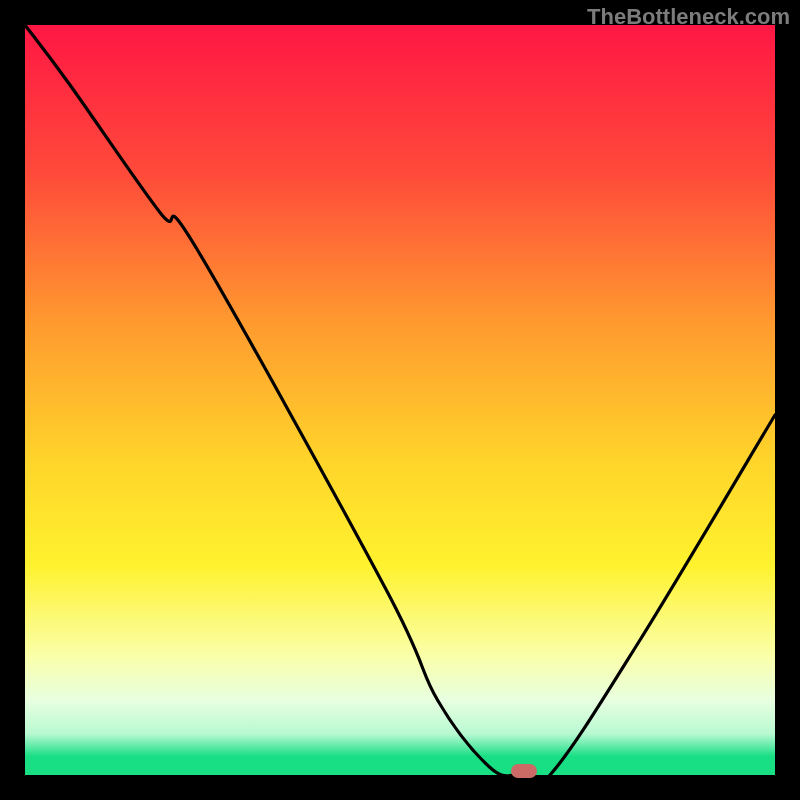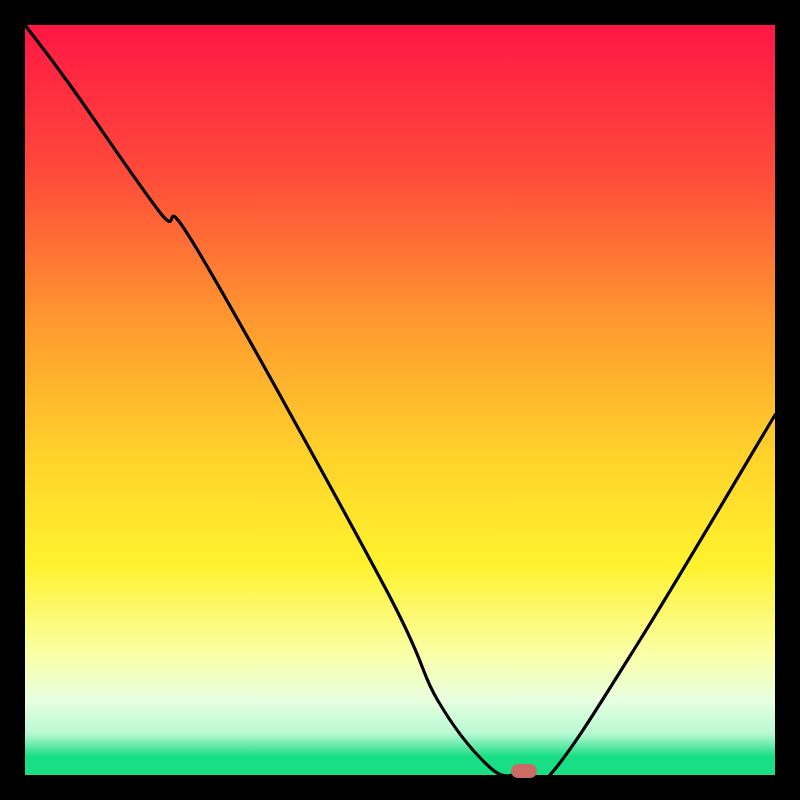--- a/index.html
+++ b/index.html
@@ -54,20 +54,21 @@
     border-radius: 7px;
     background: #cc6b66;
     transform: translate(-50%, -50%);
   }
 </style>
 </head>
 <body>
 
 <div class="container">
 
+  <div class="watermark">TheBottleneck.com</div>
 
   <div class="plot-area">
 
     <svg class="gradient-bg" viewBox="0 0 750 750" preserveAspectRatio="none">
       <defs>
         <linearGradient id="bg-grad" x1="0" y1="0" x2="0" y2="1">
             <stop offset="0%" stop-color="#ff1744"></stop>
             <stop offset="20%" stop-color="#ff4b3a"></stop>
             <stop offset="40%" stop-color="#ff9b2f"></stop>
             <stop offset="57.99999999999999%" stop-color="#ffd42a"></stop>

